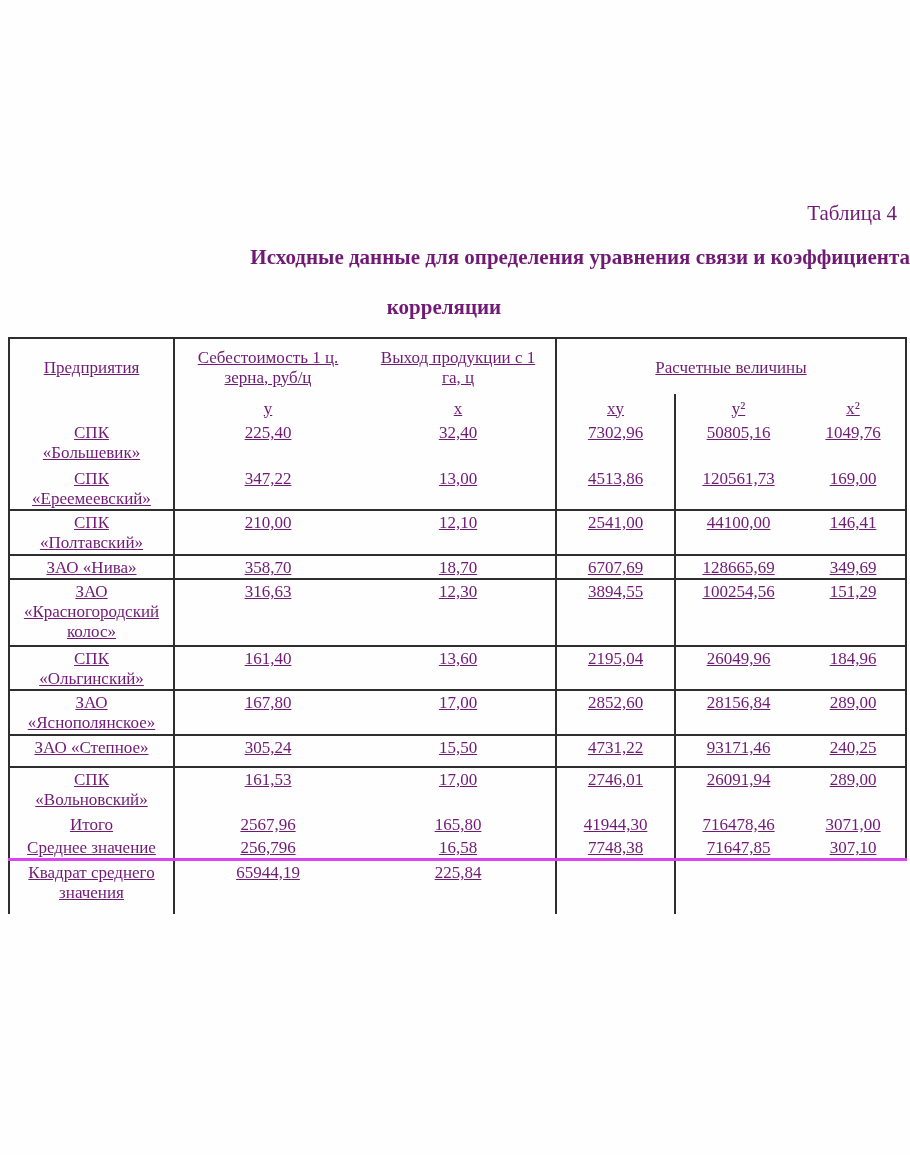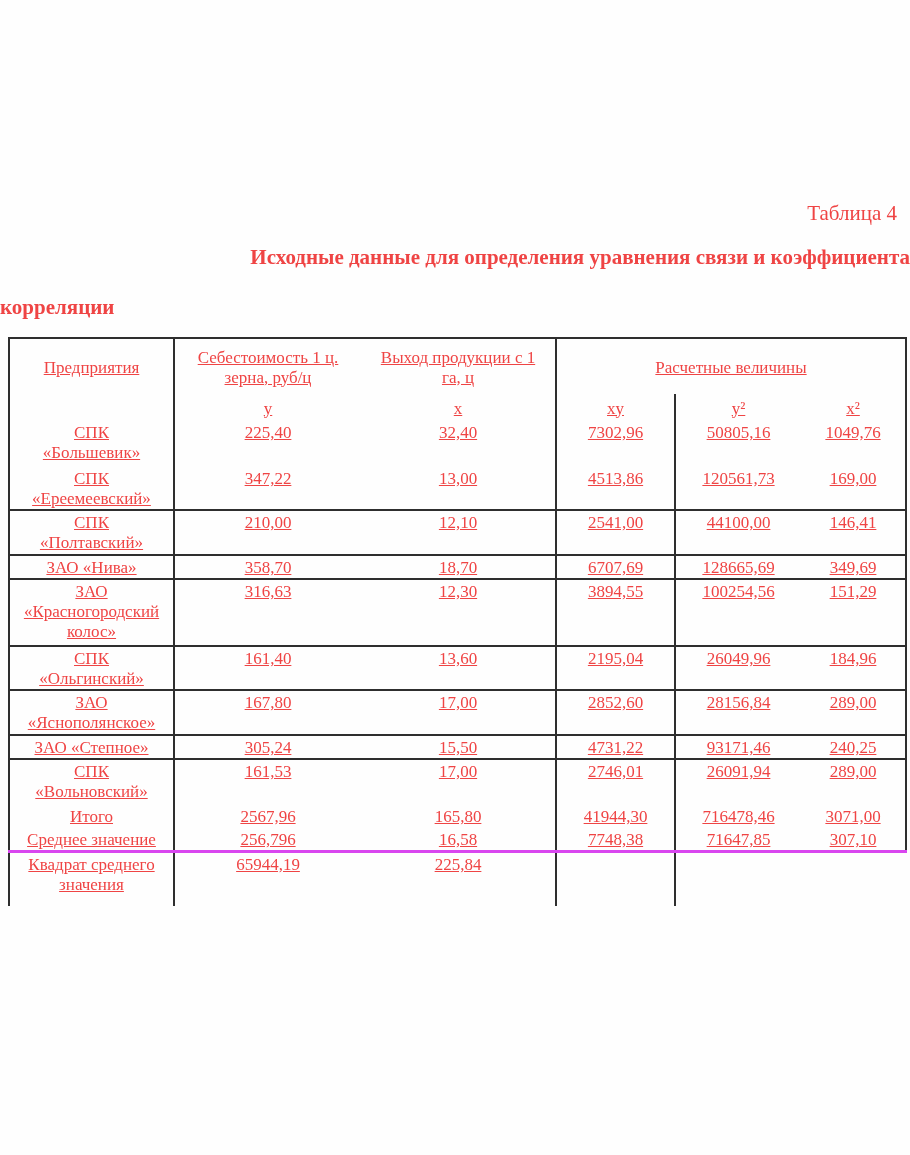--- a/index.html
+++ b/index.html
@@ -6,21 +6,21 @@
     margin: 0;
     padding: 0;
     background: #ffffff;
   }
   .page {
     position: relative;
     width: 910px;
     height: 1155px;
     background: #fefefe;
     font-family: "Liberation Serif", "DejaVu Serif", serif;
-    color: #ef4444;
+    color: #701a75;
     overflow: hidden;
   }
   .table-label {
     position: absolute;
     top: 201px;
     right: 13px;
     font-size: 21px;
     line-height: 24px;
   }
   .doc-title-line1 {
@@ -31,20 +31,21 @@
     text-align: right;
     font-size: 21px;
     font-weight: bold;
     line-height: 26px;
   }
   .doc-title-line2 {
     position: absolute;
     top: 294px;
     left: 0px;
     width: 888px;
+    text-align: center;
     font-size: 21px;
     font-weight: bold;
     line-height: 26px;
   }
   table.data-table {
     position: absolute;
     top: 337px;
     left: 8px;
     width: 897px;
     border-collapse: collapse;
@@ -170,21 +171,21 @@
       </tr>
       <tr class="sep" style="height:45px">
         <td class="bl br name">ЗАО
 «Яснополянское»</td>
         <td>167,80</td>
         <td class="br">17,00</td>
         <td class="br">2852,60</td>
         <td>28156,84</td>
         <td class="br">289,00</td>
       </tr>
-      <tr class="sep" style="height:24px">
+      <tr class="sep" style="height:32px">
         <td class="bl br name">ЗАО «Степное»</td>
         <td>305,24</td>
         <td class="br">15,50</td>
         <td class="br">4731,22</td>
         <td>93171,46</td>
         <td class="br">240,25</td>
       </tr>
       <tr class="sep" style="height:46px">
         <td class="bl br name">СПК
 «Вольновский»</td>

